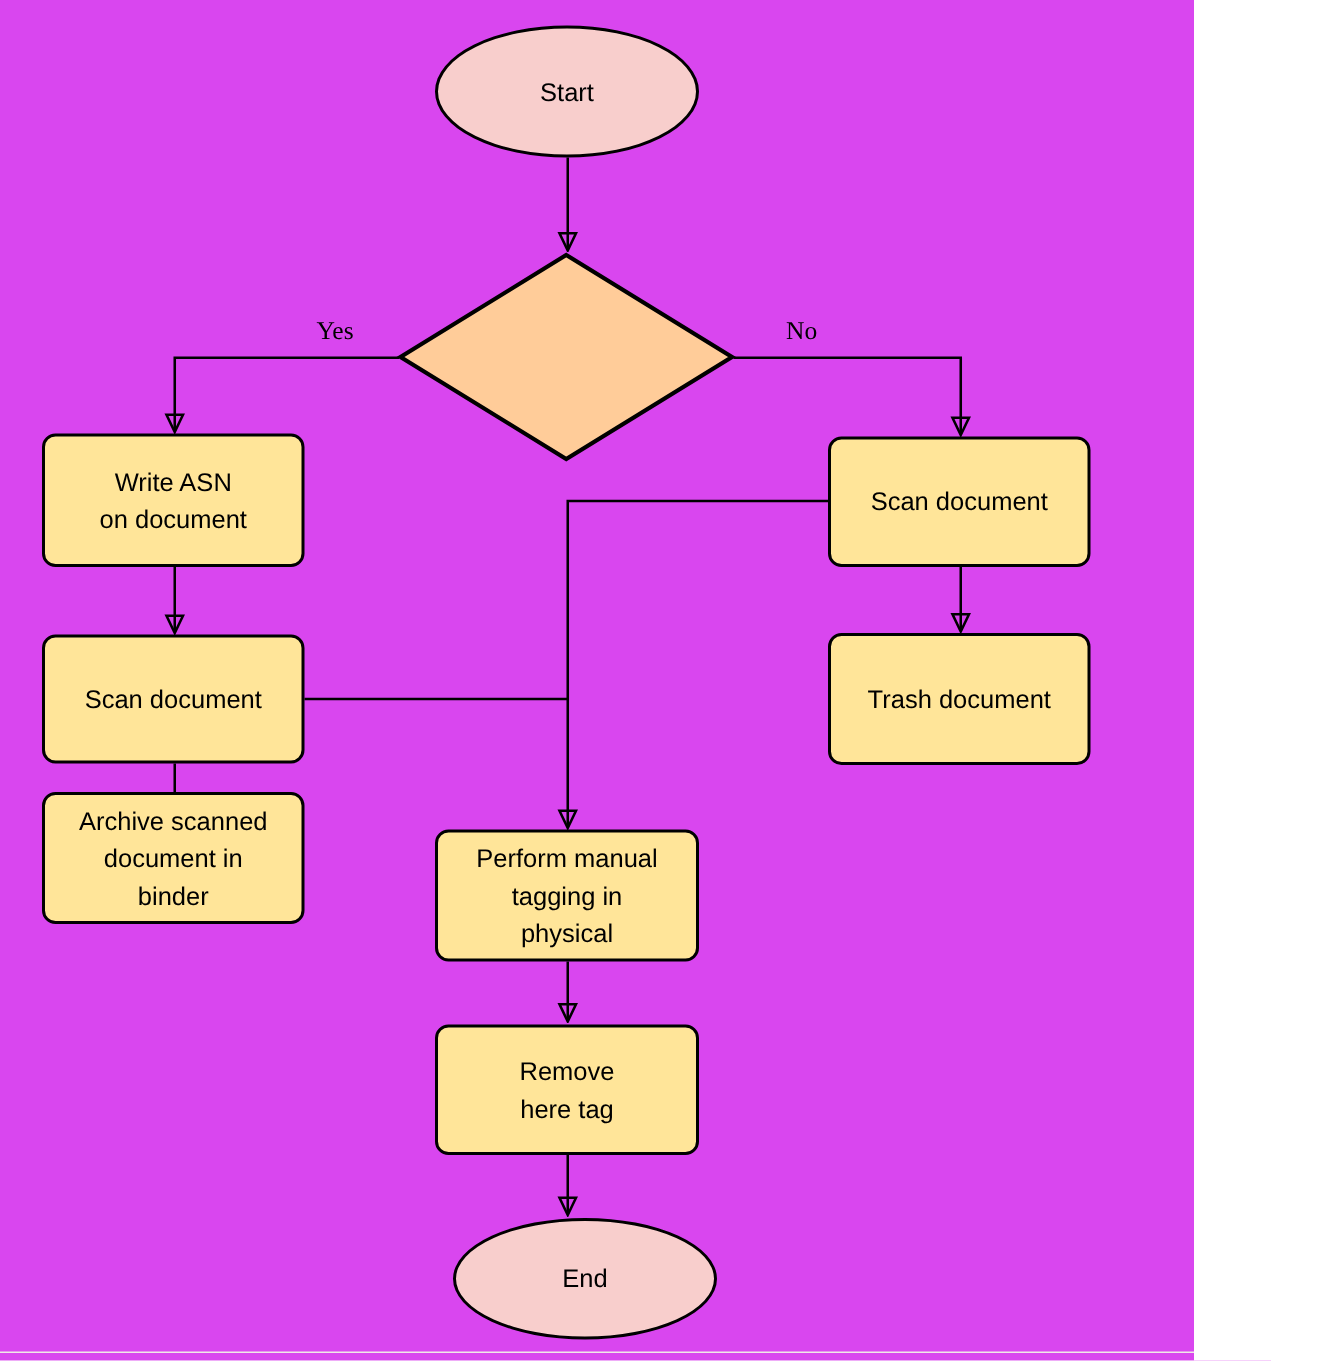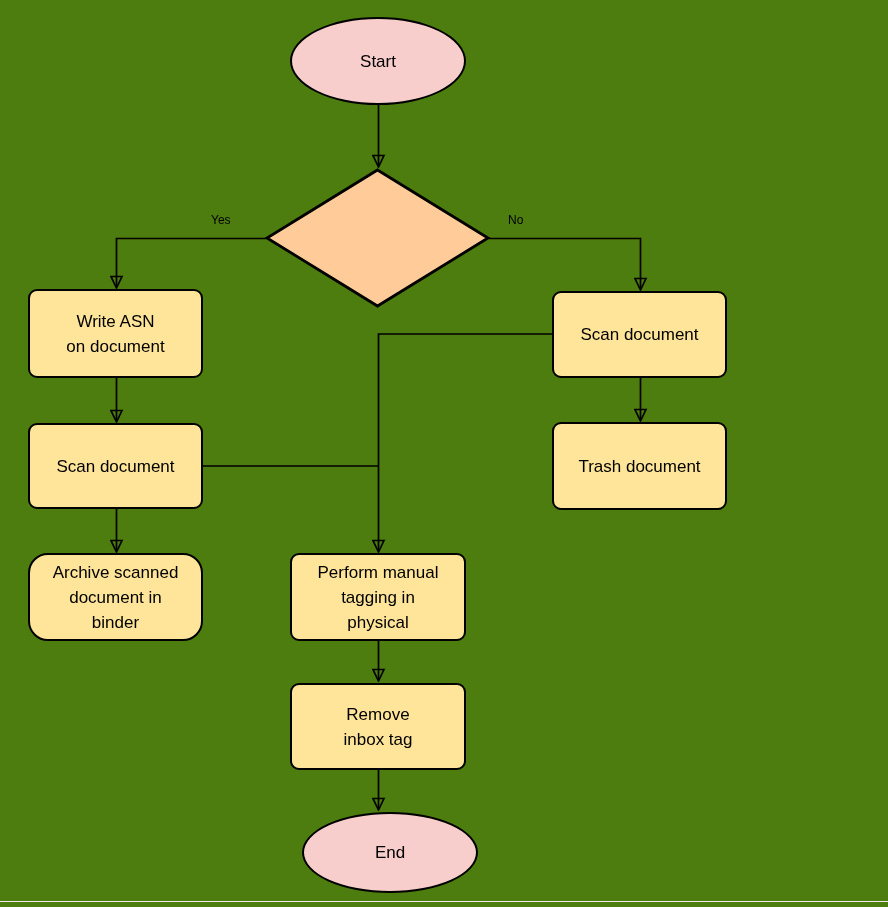--- a/index.html
+++ b/index.html
@@ -1,20 +1,20 @@
 <!DOCTYPE html>
 <html><head>
 <meta charset="utf-8">
 <style>
   html, body { margin: 0; padding: 0; background: #ffffff; }
   .canvas {
     position: relative;
-    width: 888px;
+    width: 796px;
     height: 907px;
-    background: #4d7c0f;
+    background: #d946ef;
     font-family: "Liberation Sans", sans-serif;
     color: #000000;
     overflow: hidden;
   }
   .edge-layer {
     position: absolute;
     left: 0; top: 0;
     width: 888px; height: 907px;
   }
   .edge-layer path { fill: none; stroke: #000000; stroke-width: 1.7px; }
@@ -46,46 +46,47 @@
     display: flex;
     align-items: center;
     justify-content: center;
     text-align: center;
     white-space: pre-line;
     font-size: 17px;
     line-height: 25px;
   }
   .edge-label {
     position: absolute;
-    font-size: 12px;
+    font-size: 17px;
     line-height: 19px;
+    font-family: Liberation Serif, serif;
   }
   .edge-label.yes { left: 211px; top: 211px; }
-  .edge-label.no  { left: 508px; top: 211px; }
+  .edge-label.no  { left: 524px; top: 211px; }
   .annotation {
     position: absolute;
     left: 482px; top: 589px;
     width: 400px;
     font-size: 18px;
     font-style: italic;
     line-height: 29px;
     white-space: pre-line;
   }
   .bottom-divider {
     position: absolute;
     left: 0; top: 901px;
     width: 888px; height: 1px;
     background: #f0e7e7;
   }
 
   
   .n-start        { left: 290px; top: 17px;  width: 176px; height: 88px; }
   .n-write-asn    { left: 28px;  top: 289px; width: 175px; height: 89px; justify-content: center; }
   .n-scan-keep    { left: 28px;  top: 423px; width: 175px; height: 86px; }
-  .n-archive      { left: 28px;  top: 553px; width: 175px; height: 88px; border-radius: 20px; }
+  .n-archive      { left: 28px;  top: 528px; width: 175px; height: 88px; }
   .n-scan-discard { left: 552px; top: 291px; width: 175px; height: 87px; }
   .n-trash        { left: 552px; top: 422px; width: 175px; height: 88px; }
   .n-tagging      { left: 290px; top: 553px; width: 176px; height: 88px; }
   .n-remove-inbox { left: 290px; top: 683px; width: 176px; height: 87px; }
   .n-end          { left: 302px; top: 812px; width: 176px; height: 81px; text-align: right; }
 </style>
 </head>
 <body>
 
 <div class="canvas">
@@ -144,21 +145,21 @@
 
   <div class="node process n-tagging">
     <span>Perform manual
 tagging in
 physical</span>
   </div>
 
 
   <div class="node process n-remove-inbox">
     <span>Remove
-inbox tag</span>
+here tag</span>
   </div>
 
   <div class="node terminal n-end">
     <span>End</span>
   </div>
 
   <div class="bottom-divider"></div>
 
 </div>
 

